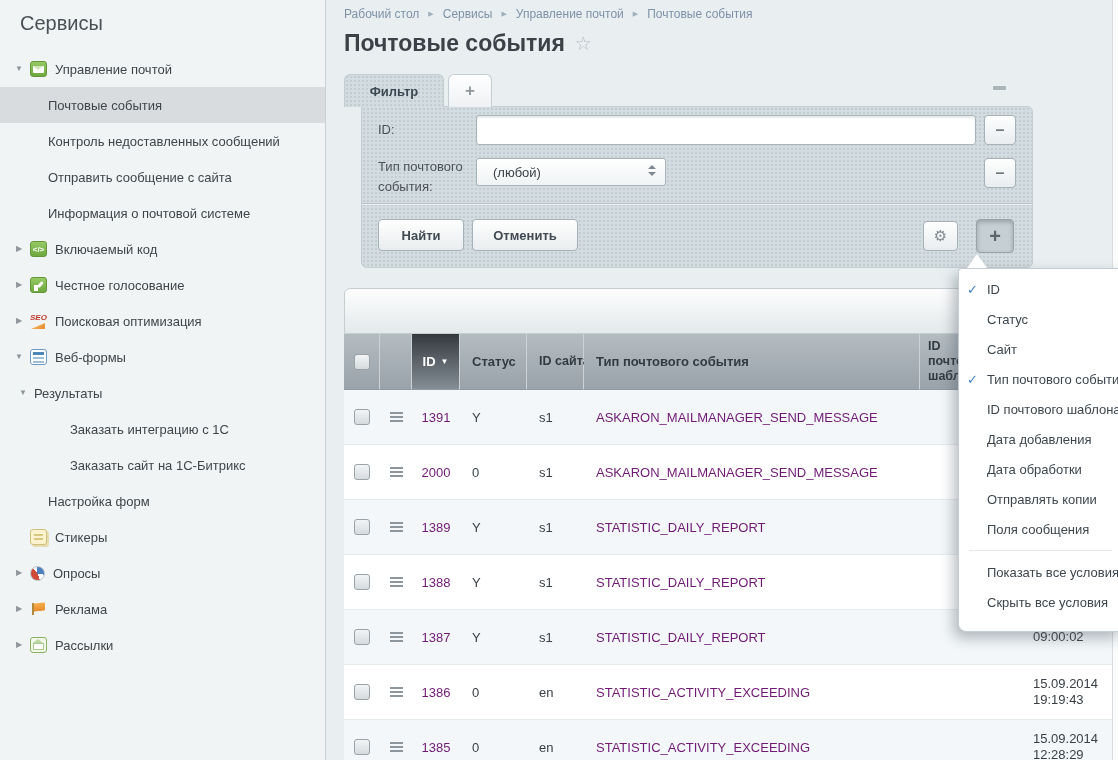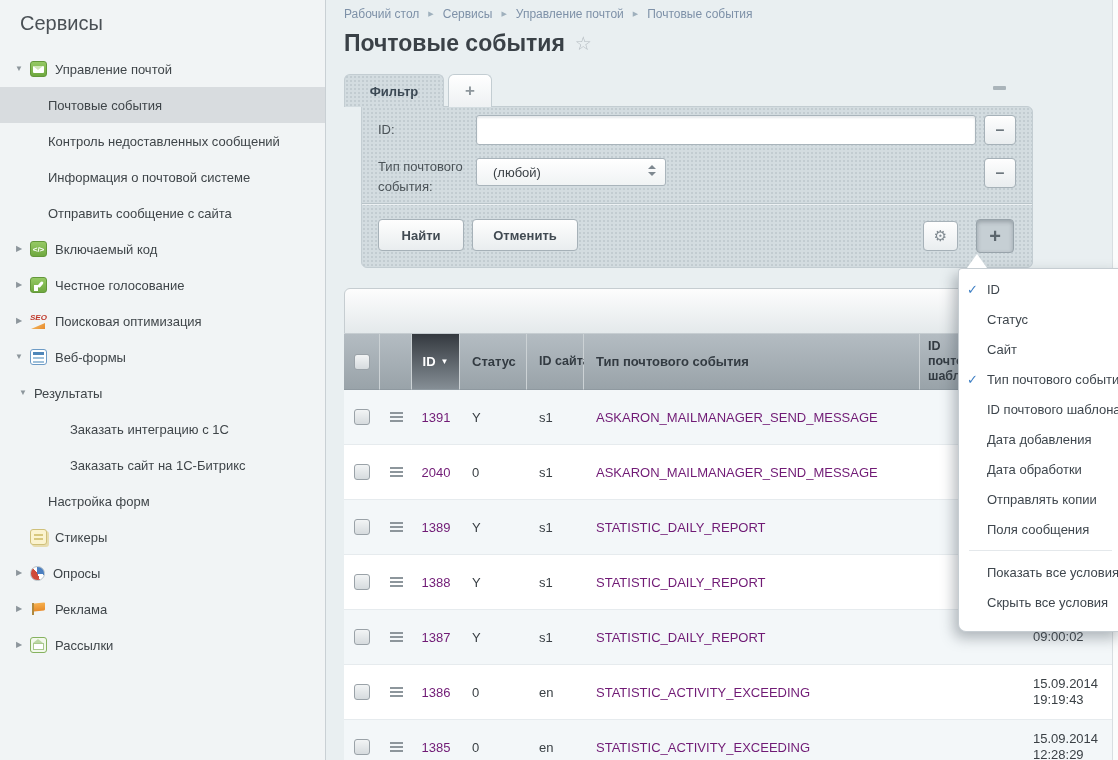--- a/index.html
+++ b/index.html
@@ -122,25 +122,25 @@
       <li class="mi s1 selected">
         <span class="mk"><span class="blt"></span></span>
         <span class="lbl">Почтовые события</span>
       </li>
       <li class="mi s1">
         <span class="mk"><span class="blt"></span></span>
         <span class="lbl">Контроль недоставленных сообщений</span>
       </li>
       <li class="mi s1">
         <span class="mk"><span class="blt"></span></span>
+        <span class="lbl">Отправить сообщение с сайта</span>
+      </li>
+      <li class="mi s1">
+        <span class="mk"><span class="blt"></span></span>
         <span class="lbl">Информация о почтовой системе</span>
-      </li>
-      <li class="mi s1">
-        <span class="mk"><span class="blt"></span></span>
-        <span class="lbl">Отправить сообщение с сайта</span>
       </li>
       <li class="mi l0">
         <span class="mk">▶</span>
         <span class="ic ic-code"></span>
         <span class="lbl">Включаемый код</span>
       </li>
       <li class="mi l0">
         <span class="mk">▶</span>
         <span class="ic ic-vote"></span>
         <span class="lbl">Честное голосование</span>
@@ -302,21 +302,21 @@
         </div>
 
         <div class="g-row gcols">
           <div class="gc center">
               <span class="cb"></span>
             </div>
           <div class="gc center">
               <span class="hb"></span>
             </div>
           <div class="gc center">
-              <span class="glink">2040</span>
+              <span class="glink">2000</span>
             </div>
           <div class="gc">0</div>
           <div class="gc">s1</div>
           <div class="gc">
               <span class="glink">ASKARON_MAILMANAGER_SEND_MESSAGE</span>
             </div>
           <div class="gc"></div>
           <div class="gc gc-date">
               <span></span>
               <span></span>

